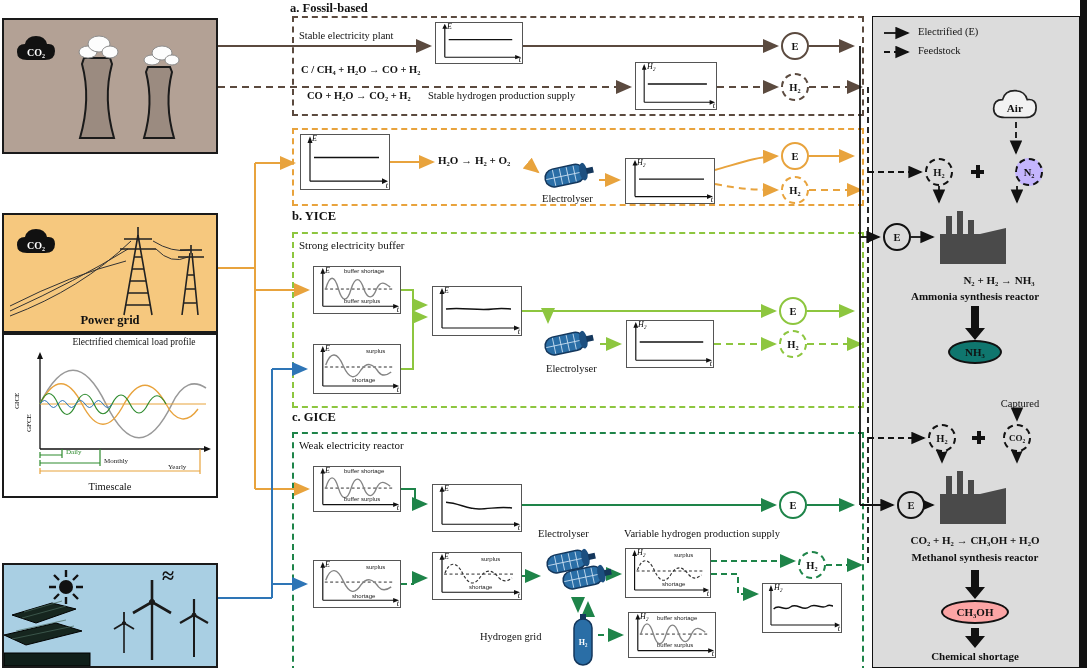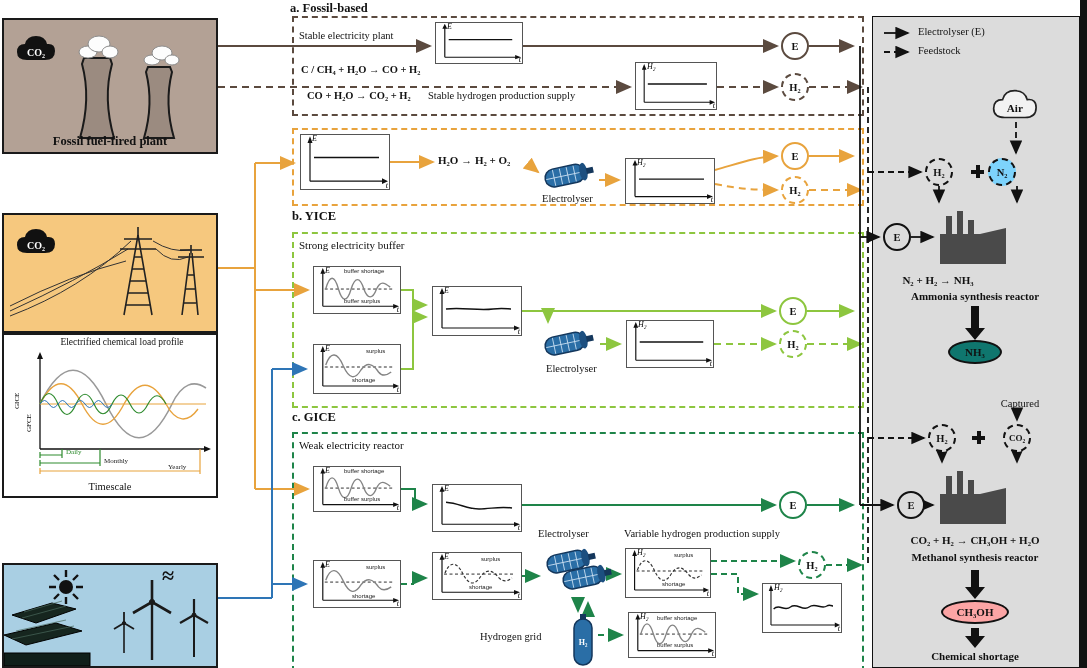--- a/index.html
+++ b/index.html
@@ -169,21 +169,20 @@
       </g>
       <g fill="#fdfdfd" stroke="#8c8c8c" stroke-width="1">
         <ellipse cx="22" cy="22" rx="9" ry="6"></ellipse>
           <ellipse cx="33" cy="14" rx="11" ry="8"></ellipse>
           <ellipse cx="44" cy="22" rx="8" ry="6"></ellipse>
         <ellipse cx="86" cy="30" rx="8" ry="5"></ellipse>
           <ellipse cx="96" cy="23" rx="10" ry="7"></ellipse>
           <ellipse cx="106" cy="30" rx="7" ry="5"></ellipse>
       </g>
     </svg>
-    <span class="t bold fs12 ctr" style="left:0;bottom:3px;width:212px">Fossil fuel-fired plant</span>
   </div>
 
   <div class="srcbox" style="left:2px;top:213px;width:216px;height:120px;background:#f6c87e">
     <svg class="icon" style="left:8px;top:8px" width="50" height="34" viewBox="0 0 48 34">
       <path d="M14,30 Q4,30 4,22 Q4,14 12,14 Q14,6 23,6 Q32,6 34,14 Q42,13 42,21 Q42,30 32,30 Z" fill="#111"></path>
       <text x="23" y="26" fill="#fff" font-size="10" font-weight="bold" text-anchor="middle" font-family="Liberation Serif,serif">CO₂</text>
     </svg>
     <svg class="icon" style="left:2px;top:4px" width="212" height="100" viewBox="0 0 212 100">
       <g stroke="#333" stroke-width="1" fill="none">
         <path d="M4,92 Q70,62 122,30"></path>
@@ -194,24 +193,25 @@
       </g>
       <g stroke="#222" stroke-width="1.6" fill="none">
         <path d="M118,96 L132,16 M146,96 L132,16"></path>
         <path d="M120,86 H144 M122,74 H142 M124,62 H140 M126,50 H138 M128,38 H136"></path>
         <path d="M114,30 H150 M118,20 H146 M132,16 V8"></path>
         <path d="M176,96 L184,34 M192,96 L186,34"></path>
         <path d="M178,84 H190 M180,70 H189 M182,56 H188"></path>
         <path d="M172,38 H198 M174,31 H196 M185,34 V26"></path>
       </g>
     </svg>
+    <span class="t bold fs12 ctr" style="left:0;bottom:3px;width:212px">Power grid</span>
   </div>
 
   <div class="srcbox" style="left:2px;top:333px;width:216px;height:165px;background:#fff">
-    <span class="t fs9 ctr" style="left:0;top:2px;width:236px">Electrified chemical load profile</span>
+    <span class="t fs9 ctr" style="left:12px;top:2px;width:236px">Electrified chemical load profile</span>
     <svg class="icon" style="left:0;top:14px" width="212" height="128" viewBox="0 0 212 128">
       <path d="M36,100 H203 M36,100 V8" stroke="#111" stroke-width="1.3" fill="none"></path>
       <path d="M36,3 L33,10 L39,10 Z M207,100 L200,97 L200,103 Z" fill="#111"></path>
       <path d="M36,55 C58,10 80,10 102,55 C124,100 146,100 168,55 C178,34 190,31 202,39" stroke="#999" stroke-width="1.6" fill="none"></path>
       <path d="M36,55 H202" stroke="#e8a33d" stroke-width="1.2" fill="none"></path>
       <path d="M36,55 C50,28 64,28 78,55 C92,82 106,82 120,55 C134,30 148,30 162,55 C172,74 184,74 194,60" stroke="#e8a33d" stroke-width="1.4" fill="none"></path>
       <path d="M36,55 C42,41 48,41 54,55 C60,69 66,69 72,55 C78,42 84,42 90,55 C96,68 102,68 108,55 C114,43 120,43 126,55 C132,67 138,67 144,55 C150,44 156,44 162,55" stroke="#2e8b2e" stroke-width="1.2" fill="none"></path>
       <path d="M36,55 Q40.5,48 45,55 T54,55 T63,55 T72,55 T81,55 T90,55 T99,55 T108,55" stroke="#2e75b6" stroke-width="1" fill="none"></path>
       <g stroke="#2e8b2e" stroke-width="1.2" fill="none">
         <path d="M58,100 V106 M36,103 V109 M36,106 H58 M58,103 V109"></path>
@@ -479,40 +479,40 @@
     <svg viewBox="0 0 88 48" preserveAspectRatio="none">
         <path class="axis" d="M9,41 H82 M9,41 V6"></path>
         <path class="axhead" d="M9,1 L6.5,7 L11.5,7 Z M87,41 L81,38.5 L81,43.5 Z"></path>
         <path class="curve" d="M12,25 C18,19 24,28 31,23 C38,18 45,28 52,23 C59,18 66,26 72,22 C75,20 78,22 79,22"></path>
       </svg>
     <span class="gx">t</span>
   </div>
   <div class="node sd" style="left:779px;top:491px">E</div>
   <div class="node dd" style="left:798px;top:551px">H₂</div>
 
-  <span class="t fs10" style="left:918px;top:26px">Electrolyser (E)</span>
+  <span class="t fs10" style="left:918px;top:26px">Electrified (E)</span>
   <span class="t fs10" style="left:918px;top:45px">Feedstock</span>
 
   <svg class="icon" style="left:988px;top:84px" width="56" height="38" viewBox="0 0 48 34">
     <path d="M14,30 Q4,30 4,22 Q4,14 12,14 Q14,6 23,6 Q32,6 34,14 Q42,13 42,21 Q42,30 32,30 Z" fill="#f2f2f2" stroke="#222" stroke-width="1.5"></path>
     <text x="23" y="25" fill="#111" font-size="10" font-weight="bold" text-anchor="middle" font-family="Liberation Serif,serif">Air</text>
   </svg>
 
   <div class="node dk" style="left:925px;top:158px;background:#dcdcdc">H₂</div>
   <span class="plus" style="left:971px;top:165px">
       <i class="pv"></i>
       <i class="ph"></i>
     </span>
-  <div class="node dk" style="left:988px;top:158px;background:#7dd3fc">N₂</div>
+  <div class="node dk" style="left:1015px;top:158px;background:#c4b5fd">N₂</div>
   <div class="node sk" style="left:883px;top:223px;background:#dcdcdc">E</div>
 
   <svg class="icon" style="left:938px;top:208px" width="74" height="58" viewBox="0 0 74 58">
     <path d="M2,56 V26 H8 V8 H14 V26 H19 V3 H25 V26 H30 V12 H36 V26 H42 L68,20 V56 Z" fill="#4a4a4a"></path>
   </svg>
-  <span class="t bold fs11 ctr" style="left:863px;top:274px;width:150px">N₂ + H₂ → NH₃</span>
+  <span class="t bold fs11 ctr" style="left:924px;top:274px;width:150px">N₂ + H₂ → NH₃</span>
   <span class="t bold fs11 ctr" style="left:890px;top:290px;width:170px">Ammonia synthesis reactor</span>
   <div class="oval" style="left:948px;top:340px;width:54px;height:24px;background:#0f766e">NH₃</div>
 
   <span class="t fs10 ctr" style="left:972px;top:398px;width:96px">Captured</span>
   <div class="node dk" style="left:928px;top:424px;background:#dcdcdc">H₂</div>
   <span class="plus" style="left:972px;top:431px">
       <i class="pv"></i>
       <i class="ph"></i>
     </span>
   <div class="node dk" style="left:1003px;top:424px;background:#dcdcdc;font-size:9px">CO₂</div>

